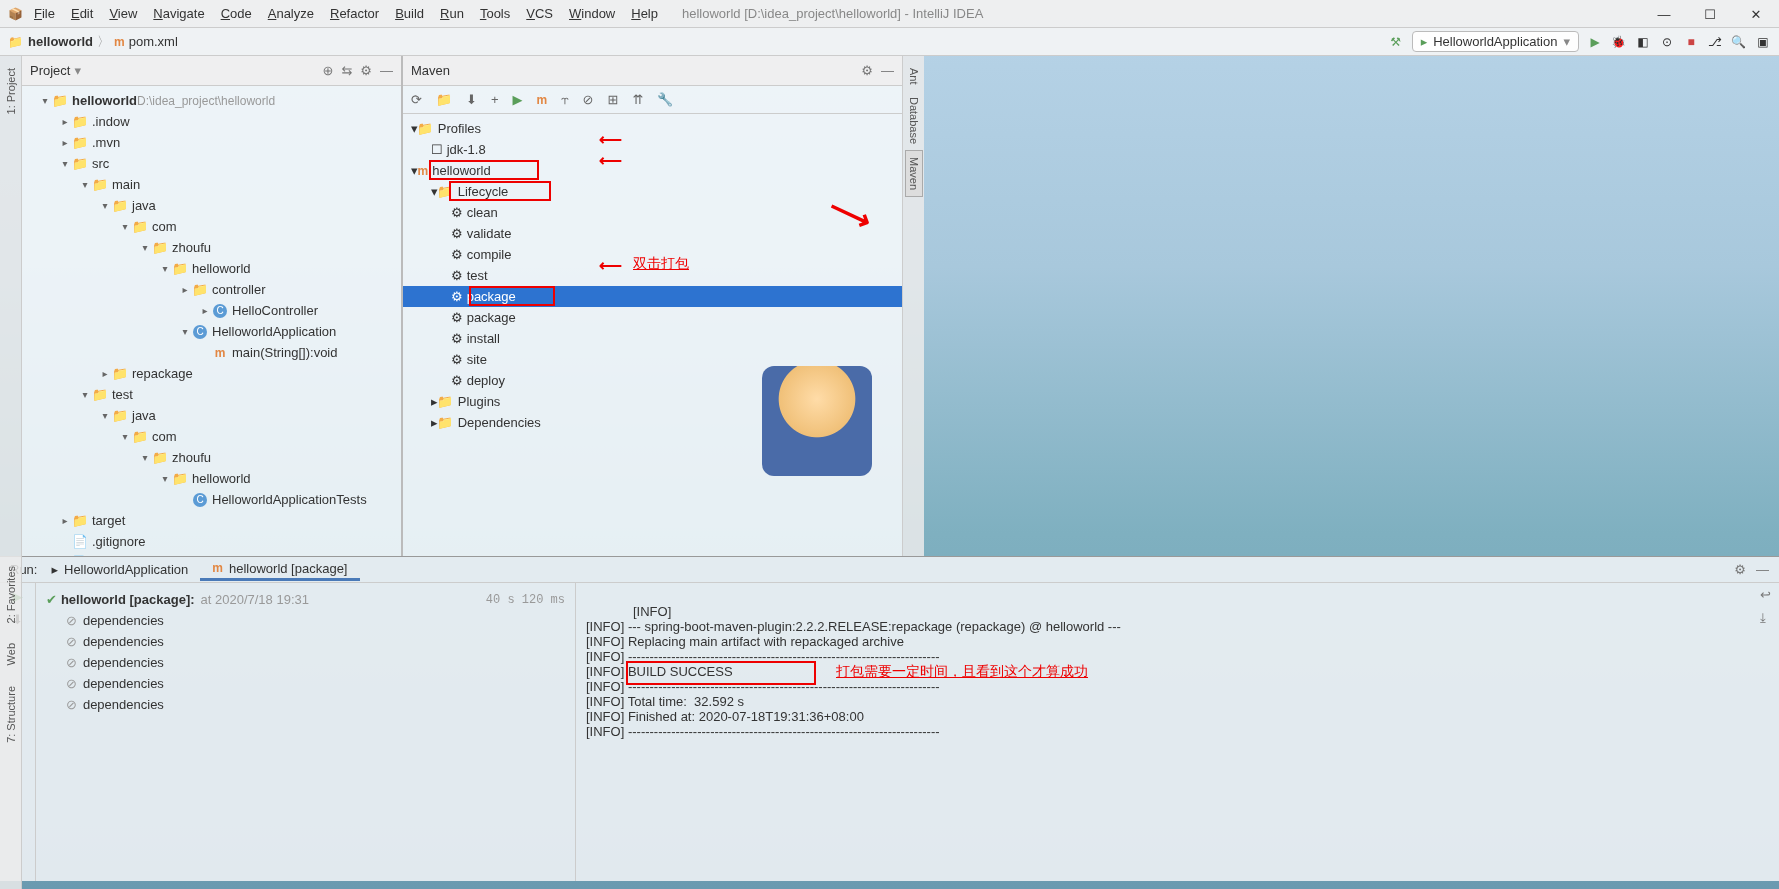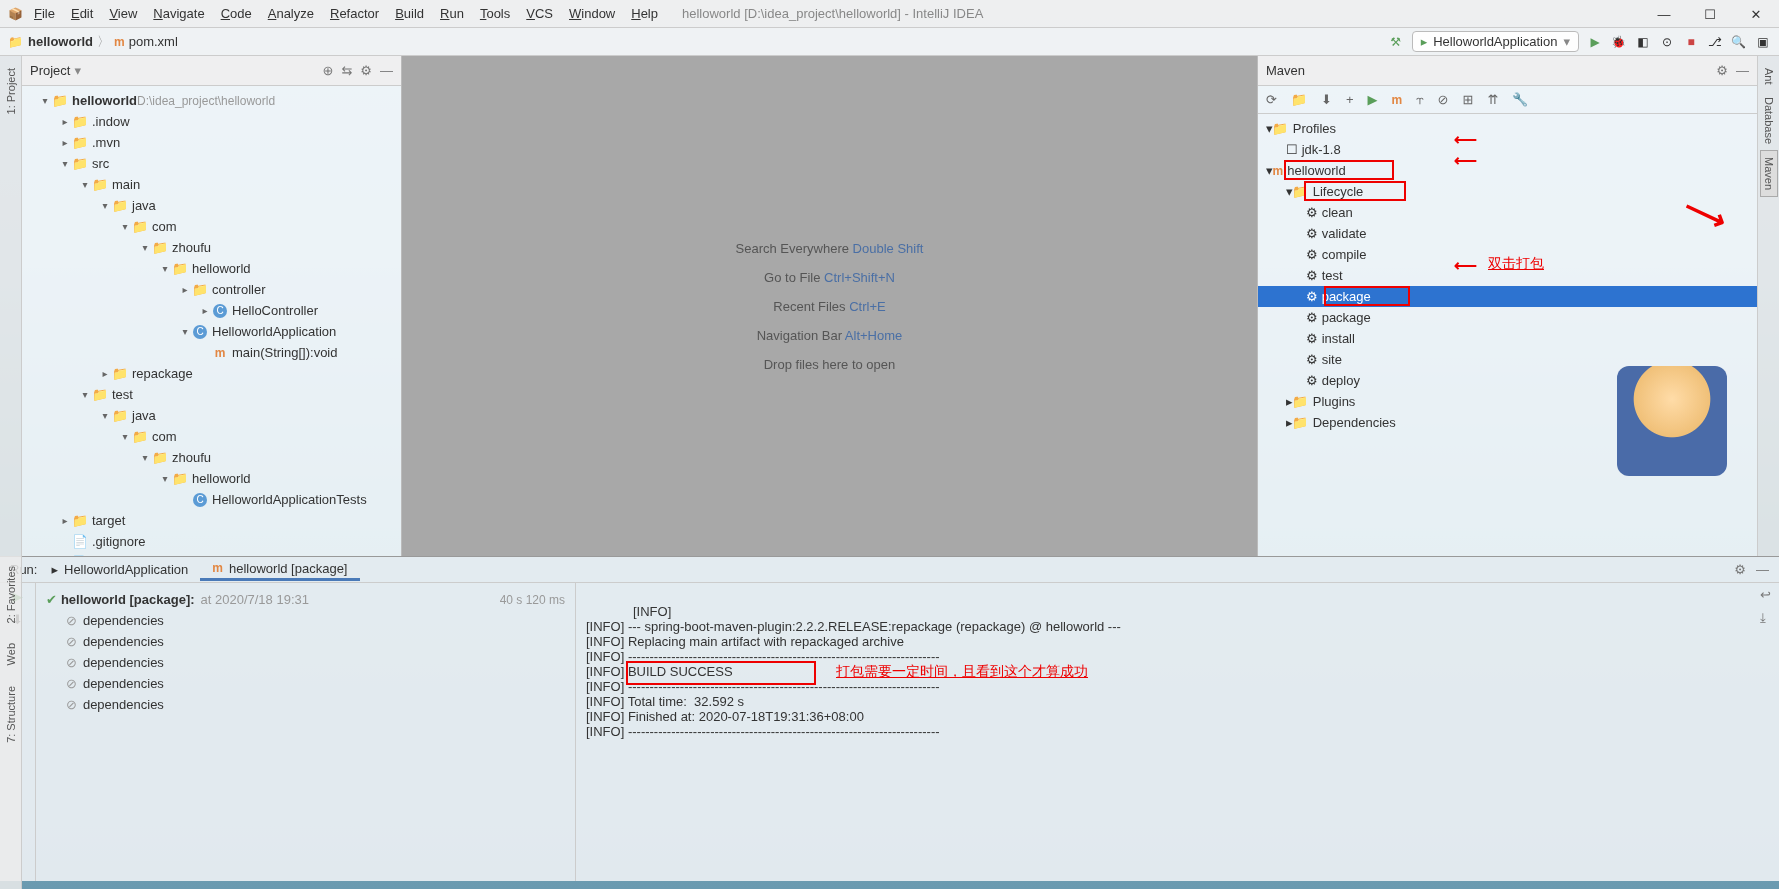--- a/index.html
+++ b/index.html
@@ -45,21 +45,21 @@
 .rtab .vtab { writing-mode:vertical-rl; padding:6px 2px; font-size:11px; color:#555; cursor:pointer; }
 .rtab .vtab.active { background:#ddd; border:1px solid #aaa; }
 .runpane { height:325px; display:flex; flex-direction:column; border-top:1px solid #999; background:rgba(238,242,245,0.9); }
 .runhdr { height:26px; display:flex; align-items:center; padding:0 10px; border-bottom:1px solid #ccc; }
 .runhdr .tab { padding:2px 12px; cursor:pointer; display:flex; align-items:center; gap:6px; }
 .runhdr .tab.active { border-bottom:3px solid #4a7ab8; }
 .runbody { flex:1; display:flex; }
 .runleft { width:36px; border-right:1px solid #ccc; display:flex; flex-direction:column; align-items:center; padding-top:6px; gap:8px; }
 .runtree { width:540px; border-right:1px solid #ccc; padding:6px 10px; }
 .runtree .rrow { display:flex; align-items:center; height:21px; }
-.runtree .rrow .tm { margin-left:auto; color:#999; font-size:12px; }
+.runtree .rrow .tm { margin-left:auto; color:#999; font-size:12px;font-family:Liberation Mono, monospace; }
 .console { flex:1; padding:6px 10px; font-family:"Consolas",monospace; font-size:13px; color:#333; white-space:pre; overflow:auto; position:relative; }
 .ltab2 { position:absolute; left:0; top:556px; width:22px; bottom:0; background:rgba(235,235,235,0.85); border-right:1px solid #ccc; display:flex; flex-direction:column; align-items:center; }
 .ltab2 .vtab { writing-mode:vertical-rl; transform:rotate(180deg); padding:10px 2px; font-size:11px; color:#555; cursor:pointer; }
 .fic-class{background:#5b9bd5;color:#fff;border-radius:50%;width:14px;height:14px;font-size:10px;display:inline-flex;align-items:center;justify-content:center}
 .fic-m{color:#e28743;font-weight:bold;font-size:12px}
 .green{color:#5a9e5a}
 .cartoon { position:absolute; right:30px; top:310px; width:110px; height:110px; background:radial-gradient(circle at 50% 30%,#ffdca8 0%,#f0c078 40%,transparent 41%),linear-gradient(#4a6ba8,#4a6ba8); border-radius:12px; }
 </style>
 </head>
 <body>
@@ -246,27 +246,20 @@
           <span>.gitignore</span>
         </div>
         <div class="trow i2">
           <span class="arr"></span>
           <span class="ic">📄</span>
           <span>helloworld.iml</span>
         </div>
       </div>
   </div>
 
-  <div class="editor" id="editor">
-      <div class="hint">Search Everywhere <span class="kb">Double Shift</span></div>
-      <div class="hint">Go to File <span class="kb">Ctrl+Shift+N</span></div>
-      <div class="hint">Recent Files <span class="kb">Ctrl+E</span></div>
-      <div class="hint">Navigation Bar <span class="kb">Alt+Home</span></div>
-      <div class="hint">Drop files here to open</div>
-    </div>
 
   <div class="mvnpane">
     <div class="panehdr">
       <span>Maven</span>
       <div class="pacts">
         <span>⚙</span>
         <span>―</span>
       </div>
     </div>
     <div class="mvntb">

